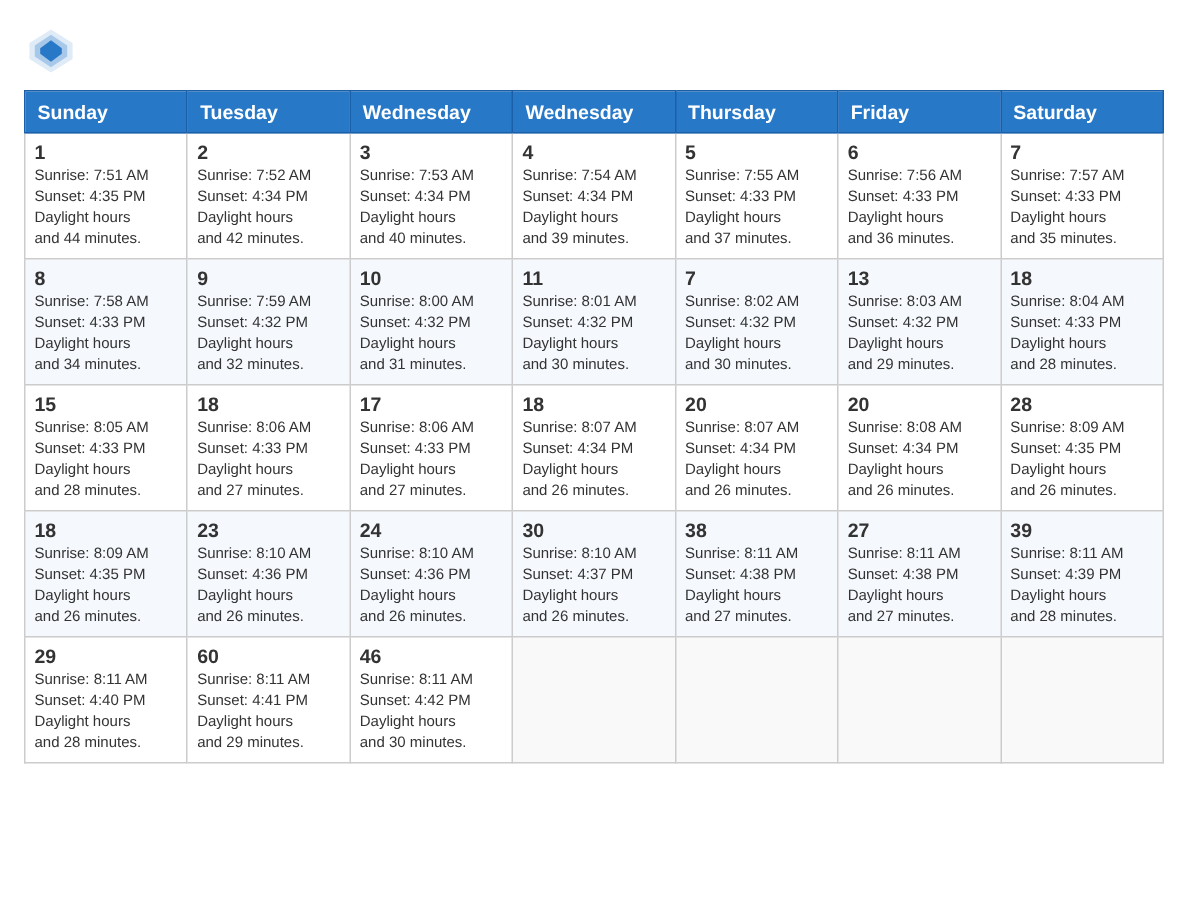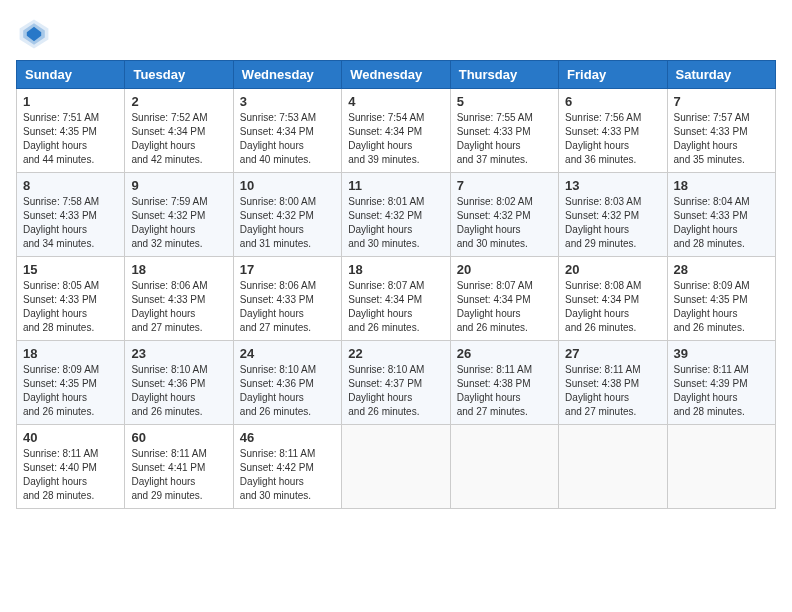--- a/index.html
+++ b/index.html
@@ -215,39 +215,39 @@
       </td>
         <td>
         <span class="day-number">23</span>
         <span class="day-info">Sunrise: 8:10 AM<br>Sunset: 4:36 PM<br>Daylight hours<br>and 26 minutes.</span>
       </td>
         <td>
         <span class="day-number">24</span>
         <span class="day-info">Sunrise: 8:10 AM<br>Sunset: 4:36 PM<br>Daylight hours<br>and 26 minutes.</span>
       </td>
         <td>
-        <span class="day-number">22</span>
+        <span class="day-number">30</span>
         <span class="day-info">Sunrise: 8:10 AM<br>Sunset: 4:37 PM<br>Daylight hours<br>and 26 minutes.</span>
       </td>
         <td>
-        <span class="day-number">26</span>
+        <span class="day-number">38</span>
         <span class="day-info">Sunrise: 8:11 AM<br>Sunset: 4:38 PM<br>Daylight hours<br>and 27 minutes.</span>
       </td>
         <td>
         <span class="day-number">27</span>
         <span class="day-info">Sunrise: 8:11 AM<br>Sunset: 4:38 PM<br>Daylight hours<br>and 27 minutes.</span>
       </td>
         <td>
         <span class="day-number">39</span>
         <span class="day-info">Sunrise: 8:11 AM<br>Sunset: 4:39 PM<br>Daylight hours<br>and 28 minutes.</span>
       </td>
       </tr>
       <tr>
         <td>
-        <span class="day-number">40</span>
+        <span class="day-number">29</span>
         <span class="day-info">Sunrise: 8:11 AM<br>Sunset: 4:40 PM<br>Daylight hours<br>and 28 minutes.</span>
       </td>
         <td>
         <span class="day-number">60</span>
         <span class="day-info">Sunrise: 8:11 AM<br>Sunset: 4:41 PM<br>Daylight hours<br>and 29 minutes.</span>
       </td>
         <td>
         <span class="day-number">46</span>
         <span class="day-info">Sunrise: 8:11 AM<br>Sunset: 4:42 PM<br>Daylight hours<br>and 30 minutes.</span>
       </td>

